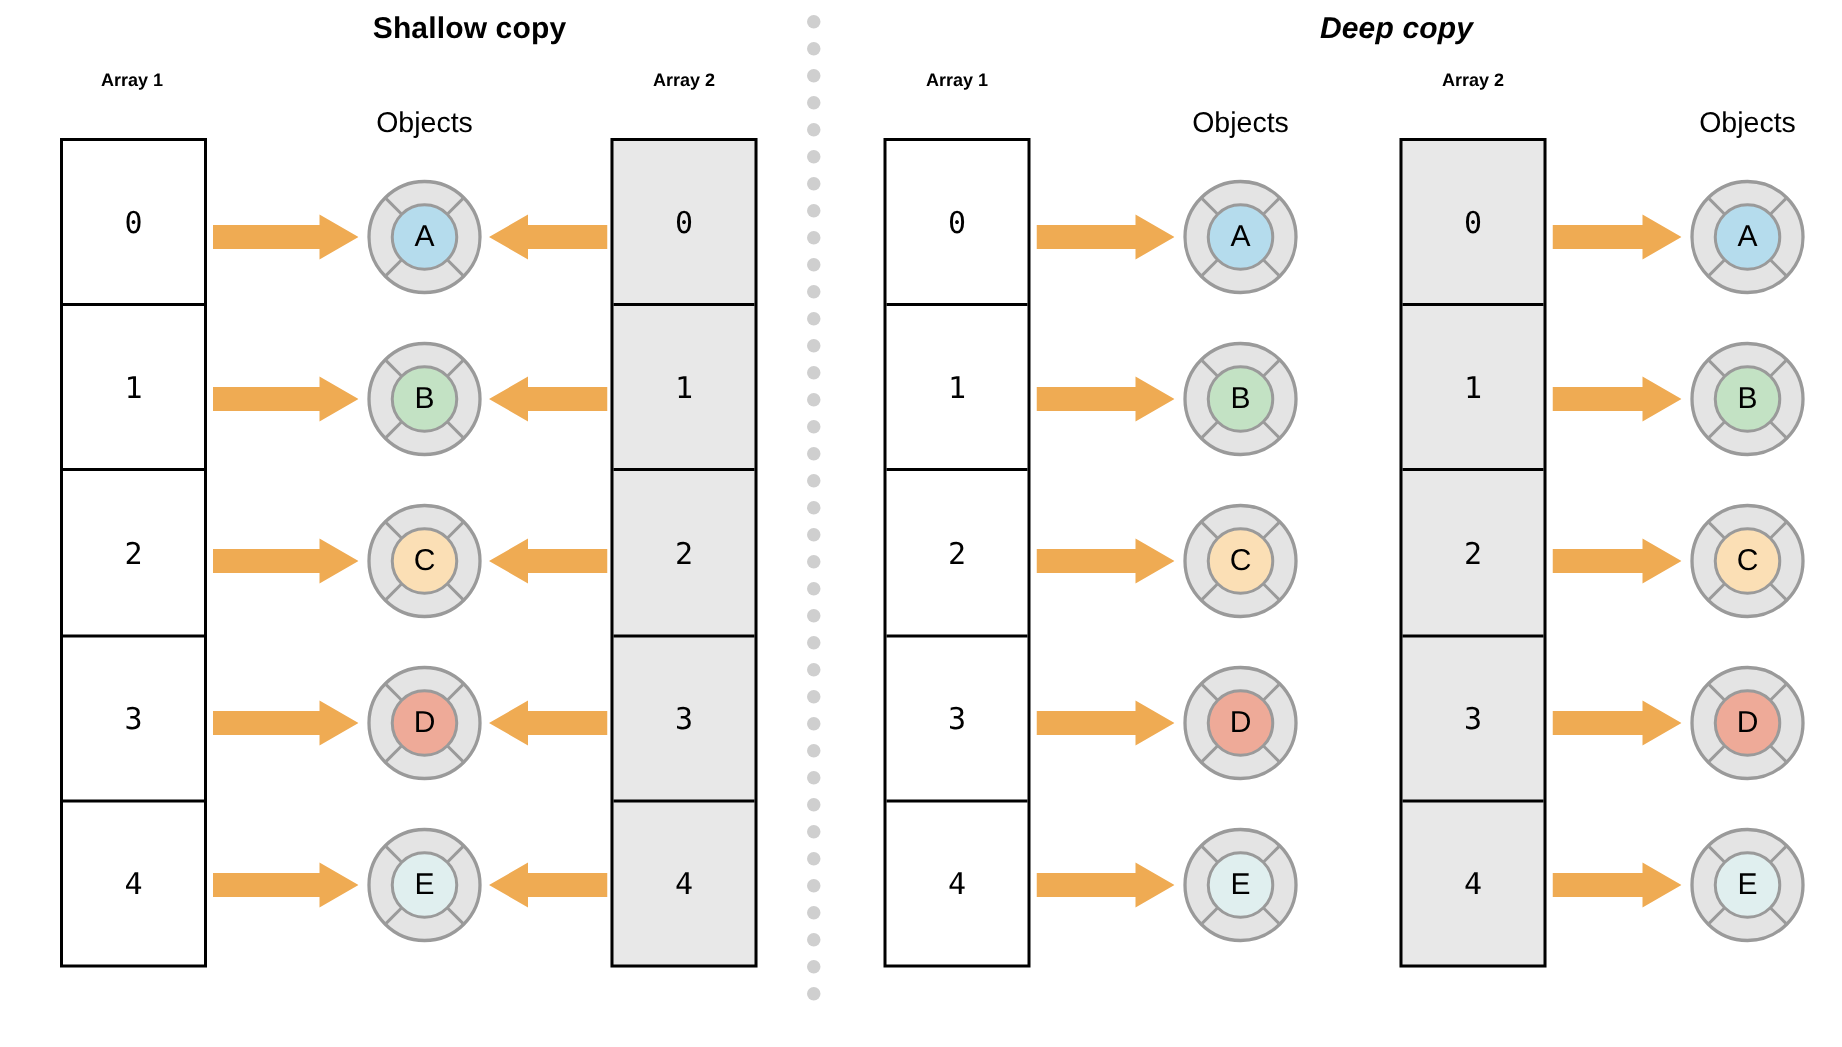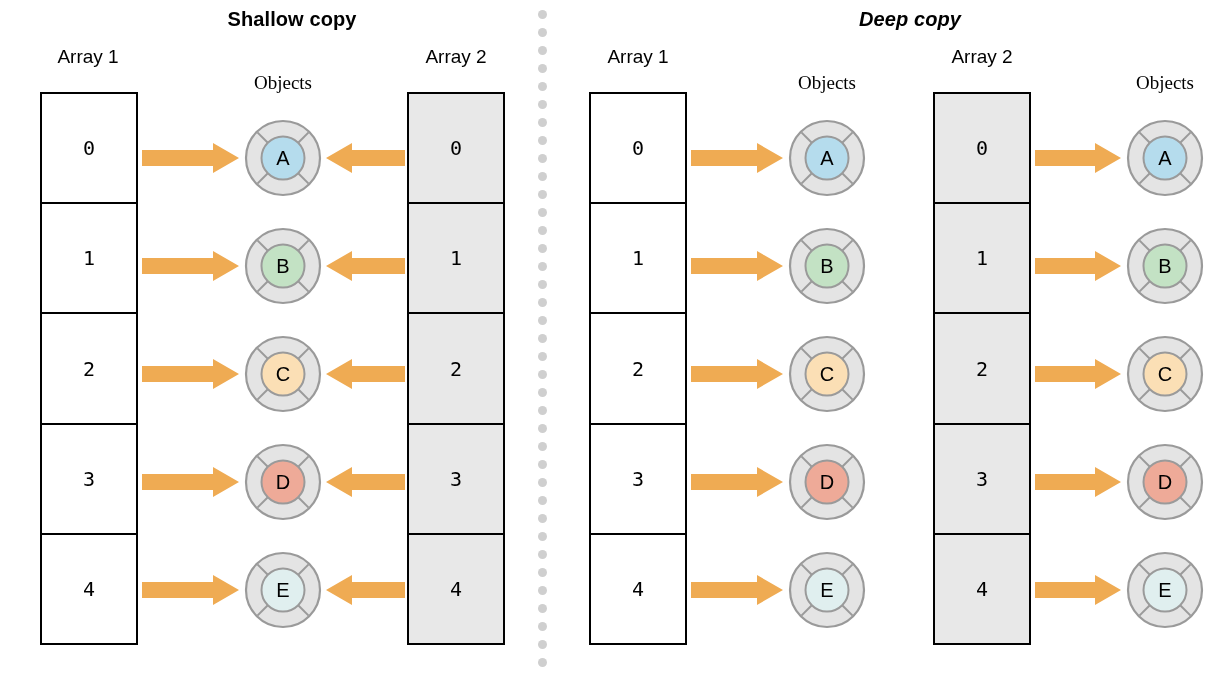--- a/index.html
+++ b/index.html
@@ -22,33 +22,33 @@
 
   
   .panel-title {
     position: absolute;
     font-size: 20px;
     font-weight: bold;
     text-align: center;
     letter-spacing: 0.1px;
     white-space: nowrap;
     transform: translateX(-50%);
+    margin-left: 21px;
   }
   .col-label {
     position: absolute;
-    font-size: 19px;
-    font-weight: normal;
+    font-size: 12px;
+    font-weight: bold;
     white-space: nowrap;
     text-align: center;
     transform: translateX(-50%);
   }
   .col-label.light {
     font-weight: normal;
     font-size: 19px;
-    font-family: Liberation Serif, serif;
   }
 
   
   .array {
     position: absolute;
     box-sizing: border-box;
     border: 2.5px solid #000000;
     display: flex;
     flex-direction: column;
   }

